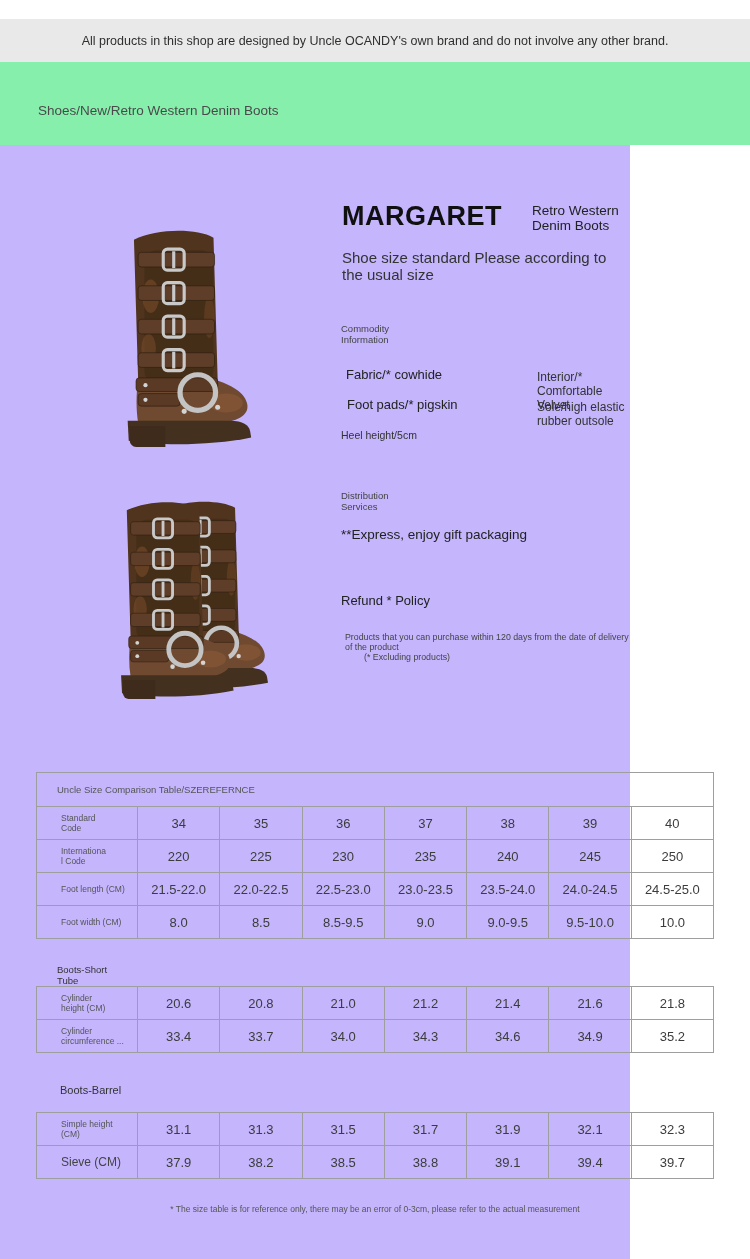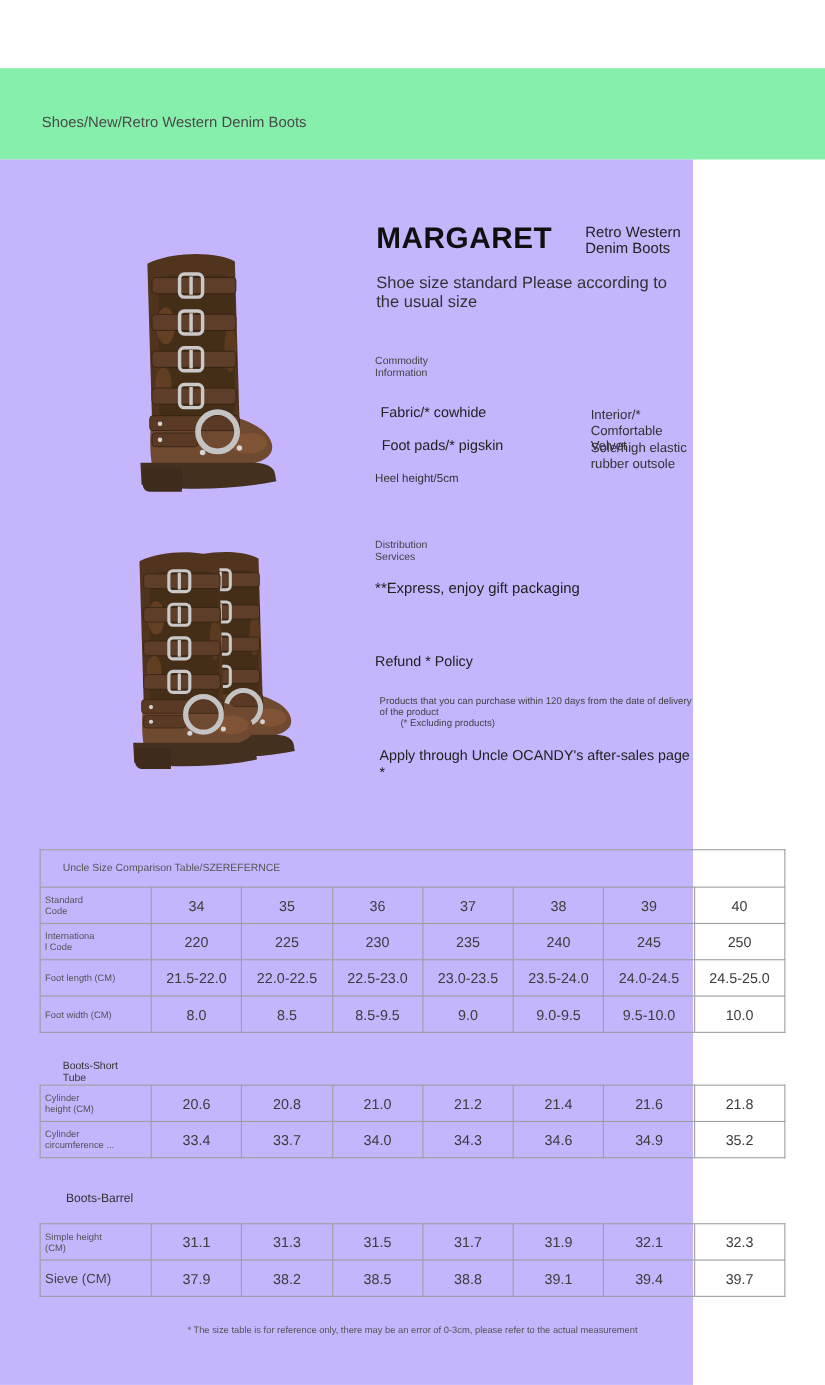--- a/index.html
+++ b/index.html
@@ -43,21 +43,21 @@
   .refund-l2 { left:352px; top:507px; font-size:8.8px; color:#444;padding-left:12px; }
   .apply { left:345px; top:534px; font-size:13px; color:#222; }
 
   
   .tables { position:absolute; left:36px; top:627px; width:678px; }
   table { border-collapse:collapse; table-layout:fixed; width:678px; }
   table, th, td { border:1px solid #9e9e9e; }
   col.c-lbl { width:101px; }
   .tbl-title { height:34px; text-align:left; padding-left:20px; font-size:9.5px;
                font-weight:400; color:#555; }
-  td.lbl { height:33px; padding-left:4px; font-size:8.5px; color:#555; line-height:10px; }
+  td.lbl { height:33px; padding-left:24px; font-size:8.5px; color:#555; line-height:10px; }
   td.lbl.big { font-size:12px; color:#444; }
   td.val { height:33px; text-align:center; font-size:13px; color:#3c3c3c; }
   .tbl-heading { font-size:9.5px; color:#333; line-height:11px; padding-left:21px; margin-top:25px; }
   .tbl-heading.barrel { font-size:11px; padding-left:24px; margin-top:31px; line-height:13px; }
   .gap-s { margin-top:0; }
   .gap-m { margin-top:15px; }
   .footnote { margin-top:25px; text-align:center; font-size:8.5px; color:#555; width:678px; }
 </style>
 </head>
 <body>
@@ -102,20 +102,23 @@
       <circle cx="116" cy="176" r="2.4" fill="#d4d4d4"></circle>
       <circle cx="84" cy="180" r="2.4" fill="#d4d4d4"></circle>
       <circle cx="47" cy="155" r="2" fill="#d4d4d4"></circle>
       <circle cx="47" cy="169" r="2" fill="#d4d4d4"></circle>
     </g>
   </defs>
 </svg>
 
 <div class="page">
 
+  <div class="banner">
+    <span>All products in this shop are designed by Uncle OCANDY's own brand and do not involve any other brand.</span>
+  </div>
 
   <div class="crumb-wrap">
     <span class="breadcrumb">Shoes/New/Retro Western Denim Boots</span>
   </div>
 
   <div class="content">
 
     <div class="img-box" style="left:90px; top:78px;">
       <svg width="180" height="225" viewBox="0 0 160 215">
         <use href="#bootShape"></use>
@@ -149,21 +152,20 @@
     <div class="abs sec-label distribution">
       <span>Distribution</span><br>
       <span>Services</span>
     </div>
 
     <div class="abs express">**Express, enjoy gift packaging</div>
 
     <div class="abs refund-title">Refund * Policy</div>
     <div class="abs refund-l1">Products that you can purchase within 120 days from the date of delivery of the product</div>
     <div class="abs refund-l2">(* Excluding products)</div>
-    <div class="abs apply">Apply through Uncle OCANDY's after-sales page *</div>
 
     <div class="tables">
 
       <table>
         <colgroup>
             <col class="c-lbl">
             <col>
             <col>
             <col>
             <col>

